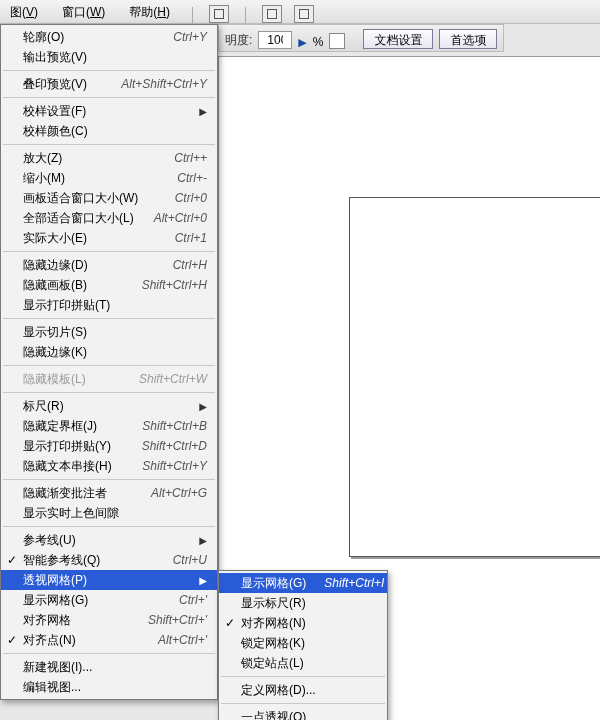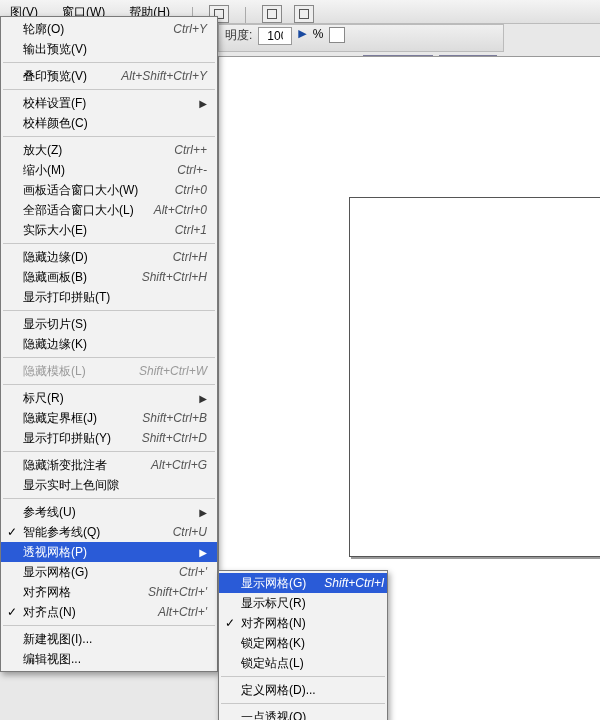--- a/index.html
+++ b/index.html
@@ -5,41 +5,41 @@
   * { box-sizing: border-box; margin: 0; padding: 0; font-family: "Microsoft YaHei", SimSun, sans-serif; font-size: 12px; }
   body { width: 600px; height: 720px; background: #e8e8e8; overflow: hidden; position: relative; }
 
   .menubar { height: 24px; background: linear-gradient(#f4f4f4,#e0e0e0); border-bottom: 1px solid #bbb; display: flex; align-items: flex-end; padding: 0 4px; gap: 12px; }
   .menubar .mitem { padding: 2px 6px; cursor: default; }
   .mitem u { text-decoration: underline; }
   .menubar .sep { width:1px; height:16px; background:#aaa; margin:0 4px; }
   .menubar .iconbtn { width:20px; height:18px; border:1px solid #888; background:#eee; display:flex; align-items:center; justify-content:center; }
   .sqicon { width:10px; height:10px; border:1px solid #555; }
 
-  .toolbar { position:absolute; left:218px; top:24px; height:28px; display:flex; align-items:flex-start; gap:6px; padding:2px 6px; background:linear-gradient(#f0f0f0,#dcdcdc); border:1px solid #bbb; }
+  .toolbar { position:absolute; left:218px; top:24px; height:28px; display:flex; align-items:flex-end; gap:6px; padding:2px 6px; background:linear-gradient(#f0f0f0,#dcdcdc); border:1px solid #bbb; }
   .toolbar .lbl { color:#333; }
   .toolbar input.num { width:34px; height:18px; border:1px solid #999; text-align:right; padding:0 8px; background:#fff; }
   .toolbar .arrow { color:#1a4aa0; font-size:11px; }
   .toolbar .btn { border:1px solid #7a7a9a; background:linear-gradient(#fdfdff,#e6e6f2); padding:2px 10px; height:20px;margin-top:28px; }
   .toolbar .tiny { width:16px;height:16px;border:1px solid #888;background:#fff; }
   .canvas { position:absolute; left:218px; top:56px; right:0; bottom:0; background:#fff; border-left:1px solid #999; border-top:1px solid #999; }
   .artboard { position:absolute; left:130px; top:140px; width:300px; height:360px; background:#fff; border:1px solid #555; box-shadow:2px 2px 0 #999; }
 
   .menu { position:absolute; background:#f2f2f2; border:1px solid #7a7a7a; box-shadow:2px 3px 6px rgba(0,0,0,.35); padding:2px 0; }
   .menu .row { display:flex; align-items:center; height:20px; padding:0 10px 0 22px; position:relative; white-space:nowrap; cursor:default; }
   .menu .row .txt { flex:1; }
   .menu .row .sc  { color:#555; margin-left:18px;font-style:italic; }
   .menu .row .sub { margin-left:8px; font-size:10px; color:#333; }
   .menu .row.disabled .txt, .menu .row.disabled .sc { color:#9a9a9a; }
   .menu .row.hl { background:#2a5bd7; color:#fff; }
   .menu .row.hl .sc, .menu .row.hl .sub { color:#fff; }
   .menu .row .chk { position:absolute; left:6px; }
   .menu hr { border:none; border-top:1px solid #c8c8c8; margin:3px 2px; }
 
-  #menu-main { left:0; top:16px; width:218px; }
+  #menu-main { left:0; top:24px; width:218px; }
   #menu-sub  { left:218px; top:570px; width:170px; }
 </style>
 </head>
 <body>
 
 <div class="menubar">
   <span class="mitem"><span>图</span>(<u>V</u>)</span>
   <span class="mitem"><span>窗口</span>(<u>W</u>)</span>
   <span class="mitem"><span>帮助</span>(<u>H</u>)</span>
   <span class="sep"></span>
@@ -142,20 +142,24 @@
       <span class="sub">▶</span>
     </div>
     <div class="row">
       <span class="txt">隐藏定界框(J)</span>
       <span class="sc">Shift+Ctrl+B</span>
     </div>
     <div class="row">
       <span class="txt">显示打印拼贴(Y)</span>
       <span class="sc">Shift+Ctrl+D</span>
     </div>
+    <div class="row">
+      <span class="txt">隐藏文本串接(H)</span>
+      <span class="sc">Shift+Ctrl+Y</span>
+    </div>
     <hr>
     <div class="row">
       <span class="txt">隐藏渐变批注者</span>
       <span class="sc">Alt+Ctrl+G</span>
     </div>
     <div class="row">
       <span class="txt">显示实时上色间隙</span>
     </div>
     <hr>
     <div class="row">

